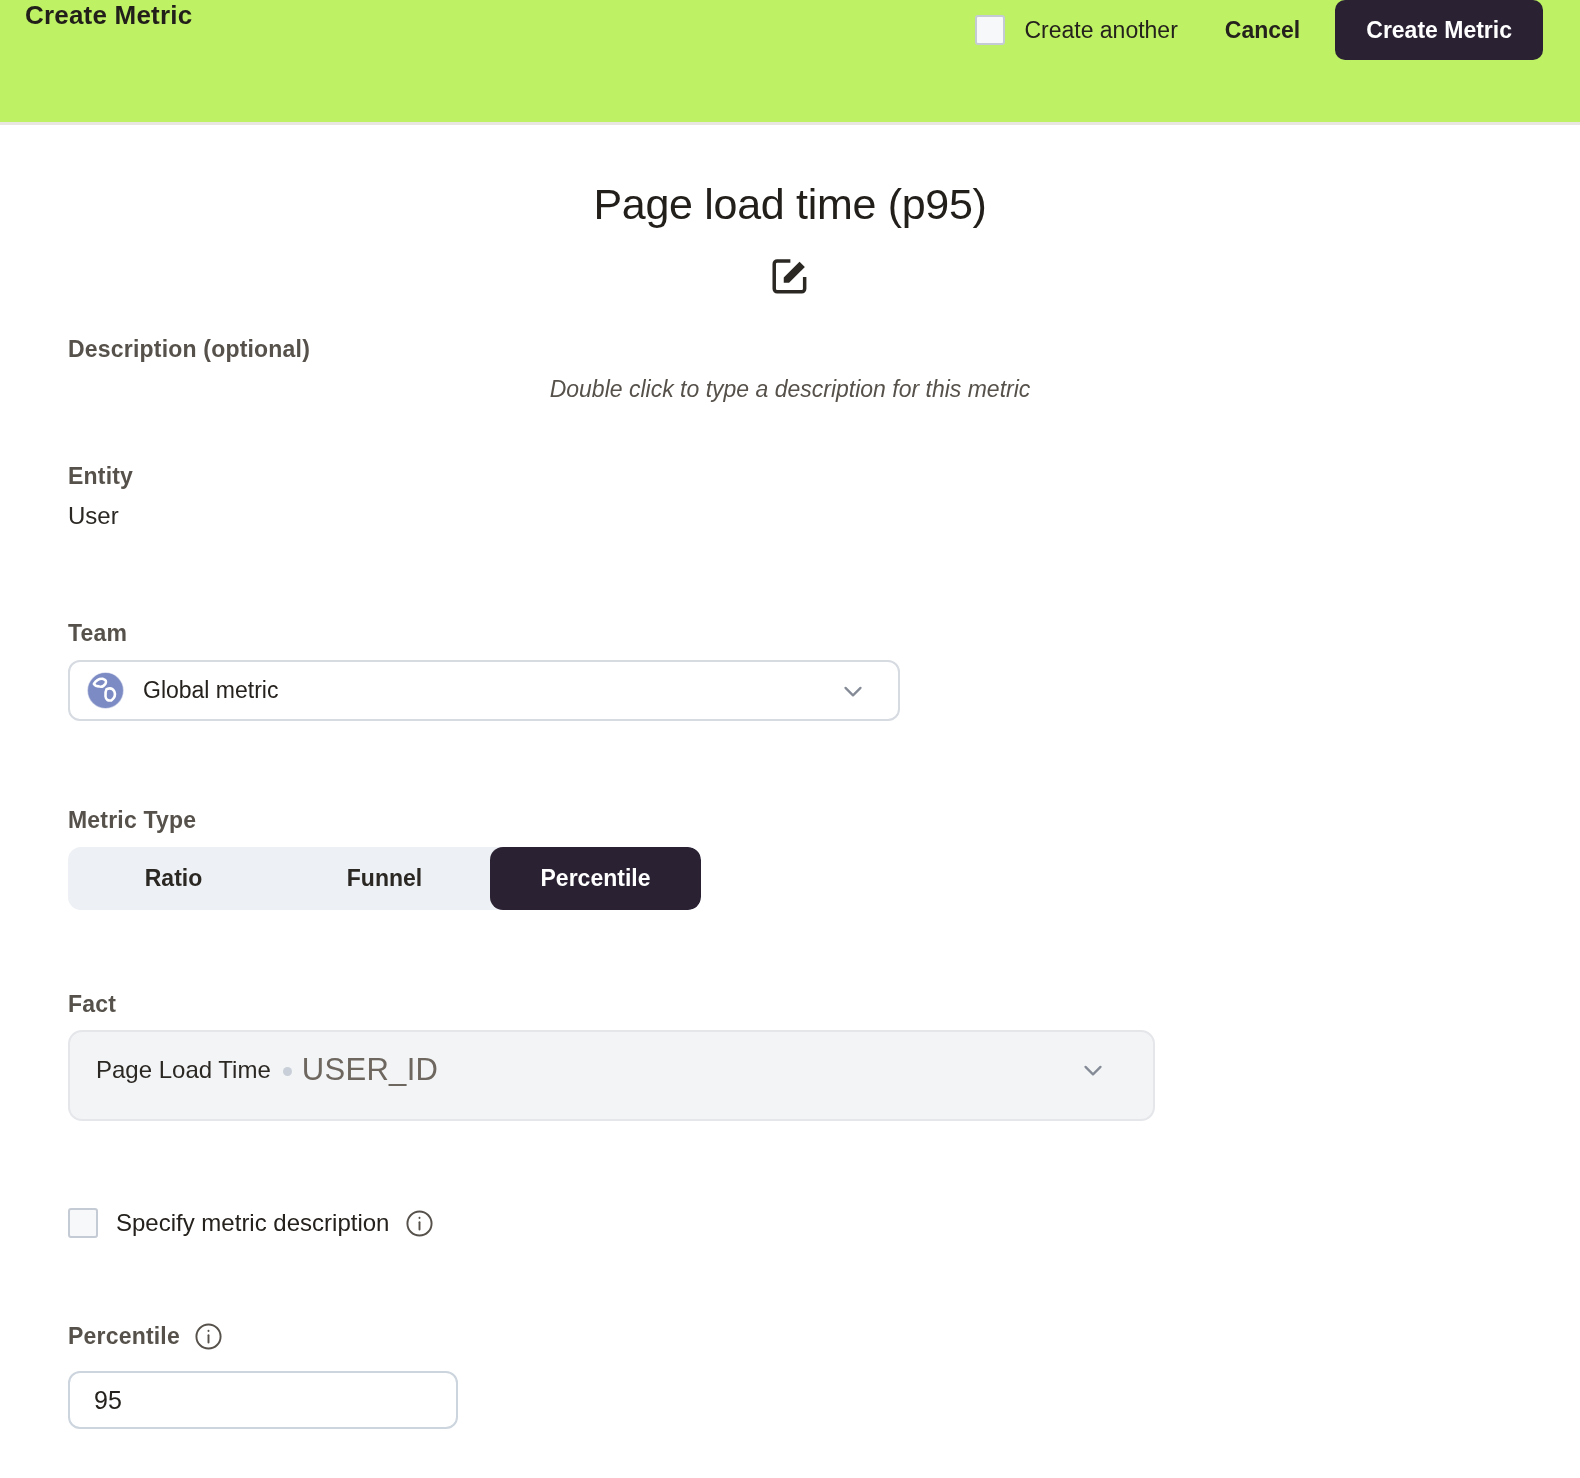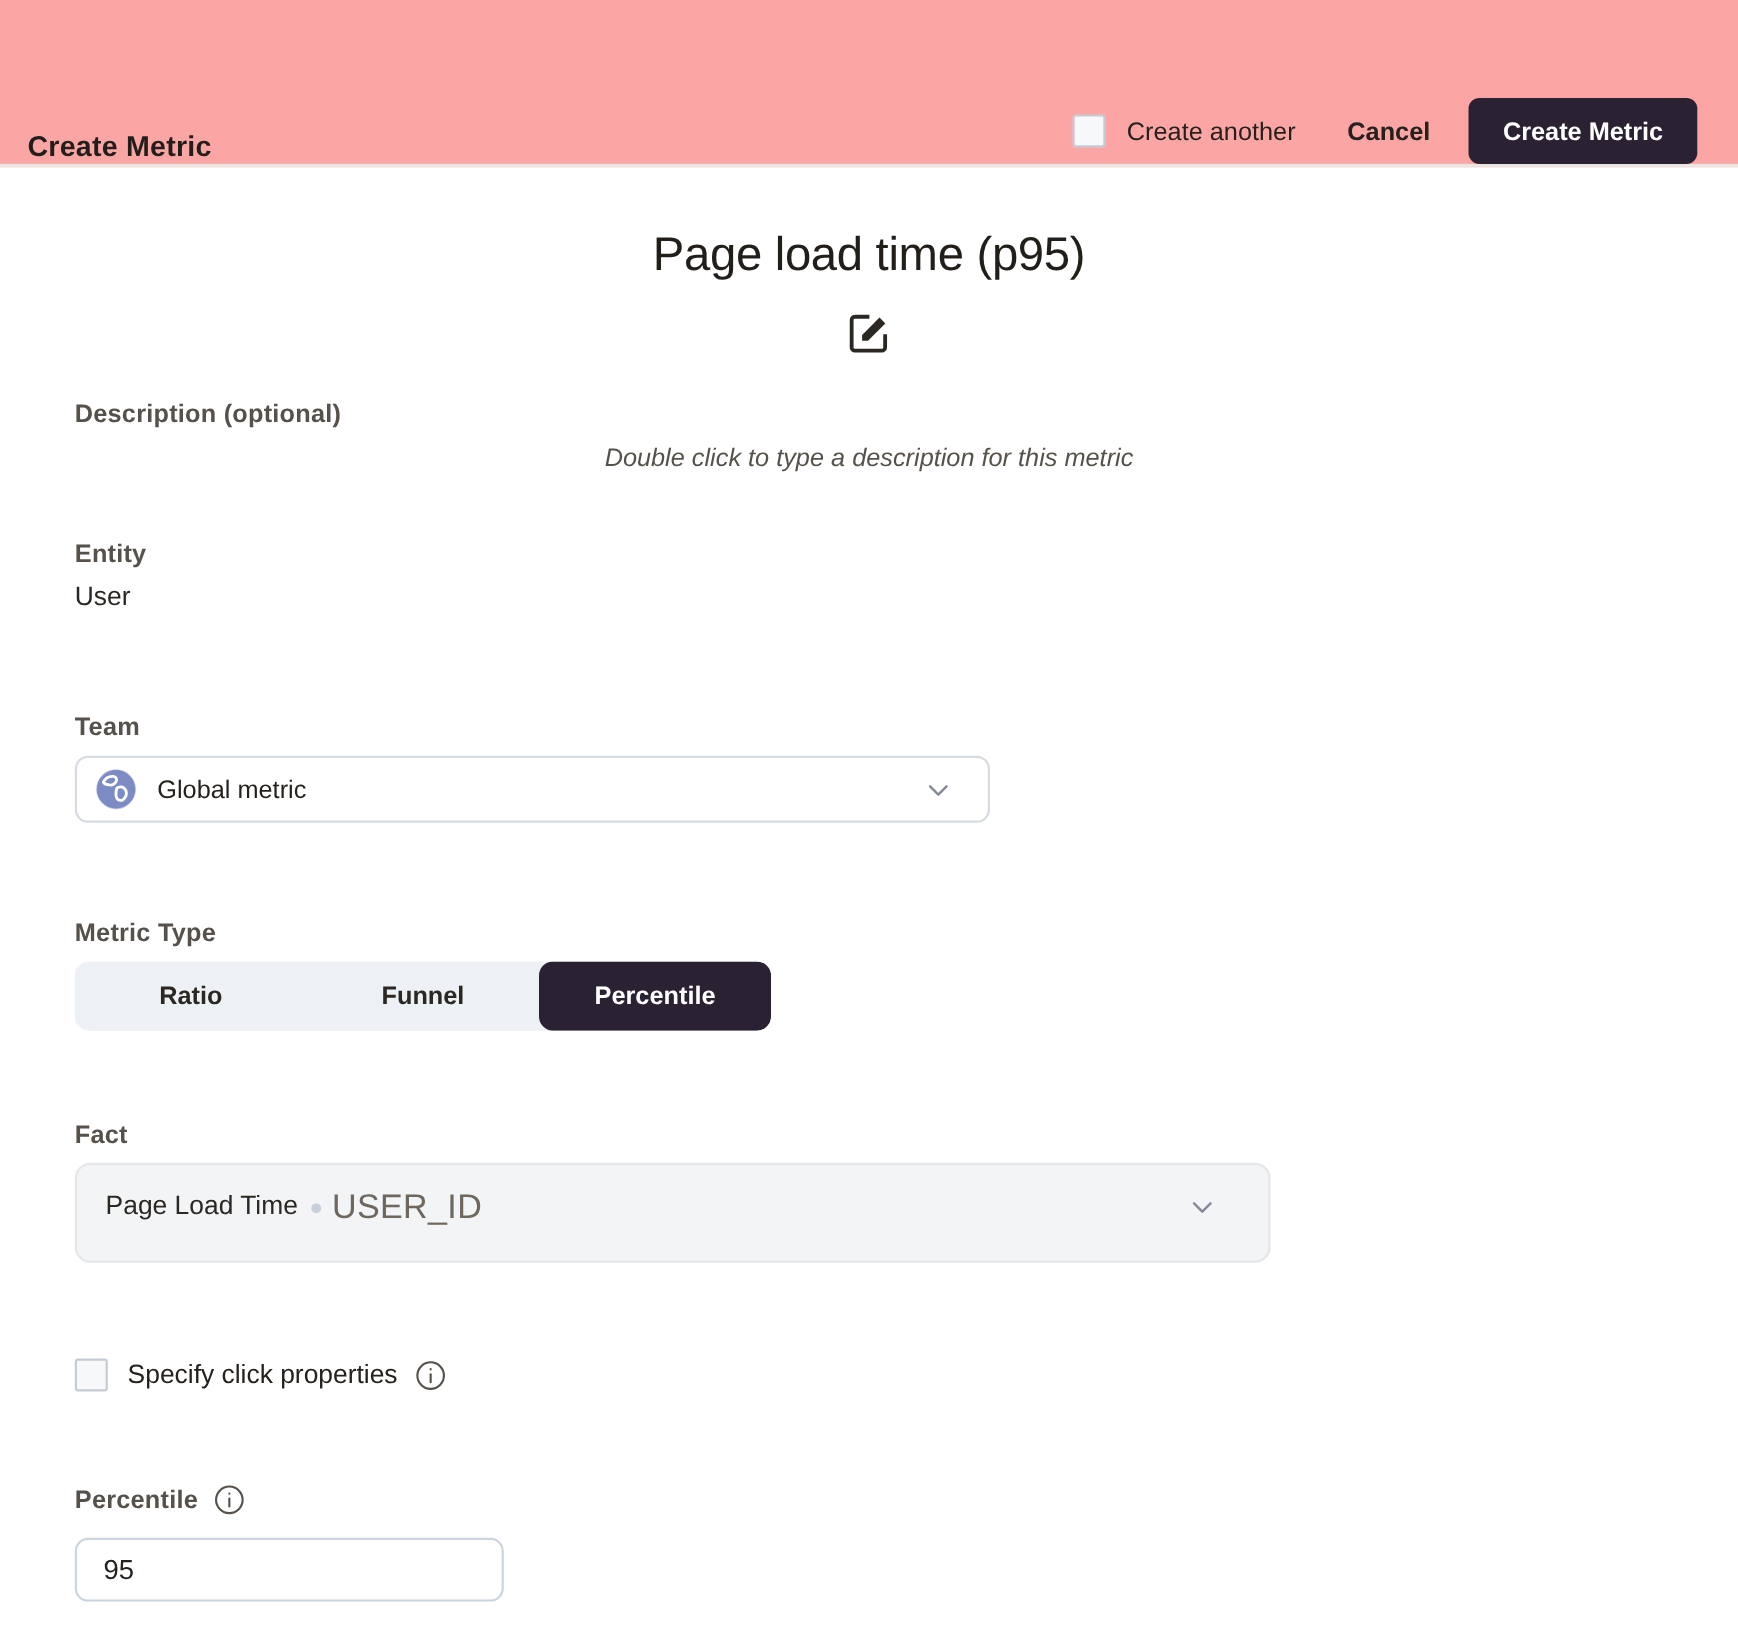--- a/index.html
+++ b/index.html
@@ -1,27 +1,27 @@
 <!DOCTYPE html>
 <html><head>
 <meta charset="utf-8">
 <style>
   * { margin: 0; padding: 0; box-sizing: border-box; }
   html, body { width: 1580px; background: #ffffff; font-family: "Liberation Sans", sans-serif; color: #25211d; }
   body { min-height: 1478px; }
 
   
   .topbar {
-    height: 152px;
+    height: 125px;
     display: flex;
-    align-items: flex-end;
+    align-items: flex-start;
     justify-content: space-between;
     padding: 0 37px 0 25px;
     border-bottom: 3px solid #e9e6e1;
-    background: #fca5a5;
+    background: #bef264;
   }
   .topbar-title { font-size: 26px; font-weight: bold; color: #221f1b; letter-spacing: 0.2px; }
   .topbar-actions { display: flex; align-items: center; }
   .checkbox {
     width: 30px; height: 30px;
     background: #f6f8fa;
     border: 2px solid #c5cbd4;
     border-radius: 3px;
     cursor: pointer;
     flex: 0 0 auto;
@@ -202,21 +202,21 @@
       <span class="chevron-icon">
         <svg viewBox="0 0 24 24" width="30" height="30" fill="none" stroke="currentColor" stroke-width="1.8" stroke-linecap="round" stroke-linejoin="round">
           <path d="M6 9.5l6 6 6-6"></path>
         </svg>
       </span>
     </div>
   </div>
 
   <div class="properties-row">
     <div class="checkbox"></div>
-    <span class="properties-label">Specify click properties</span>
+    <span class="properties-label">Specify metric description</span>
     <span class="info-icon">
       <svg viewBox="0 0 24 24" width="29" height="29" fill="none" stroke="currentColor" stroke-width="1.6" stroke-linecap="round">
         <circle cx="12" cy="12" r="10"></circle>
         <line x1="12" y1="11" x2="12" y2="17"></line>
         <line x1="12" y1="7.2" x2="12" y2="7.4"></line>
       </svg>
     </span>
   </div>
 
   <div class="section-percentile">

